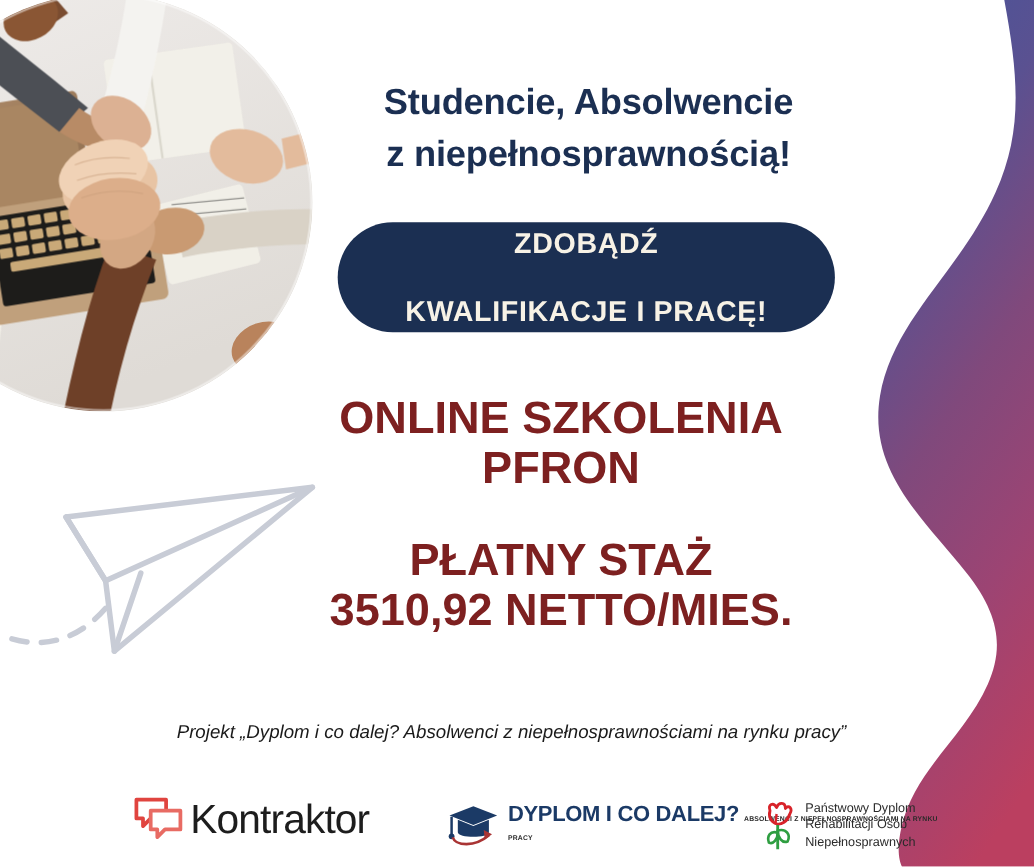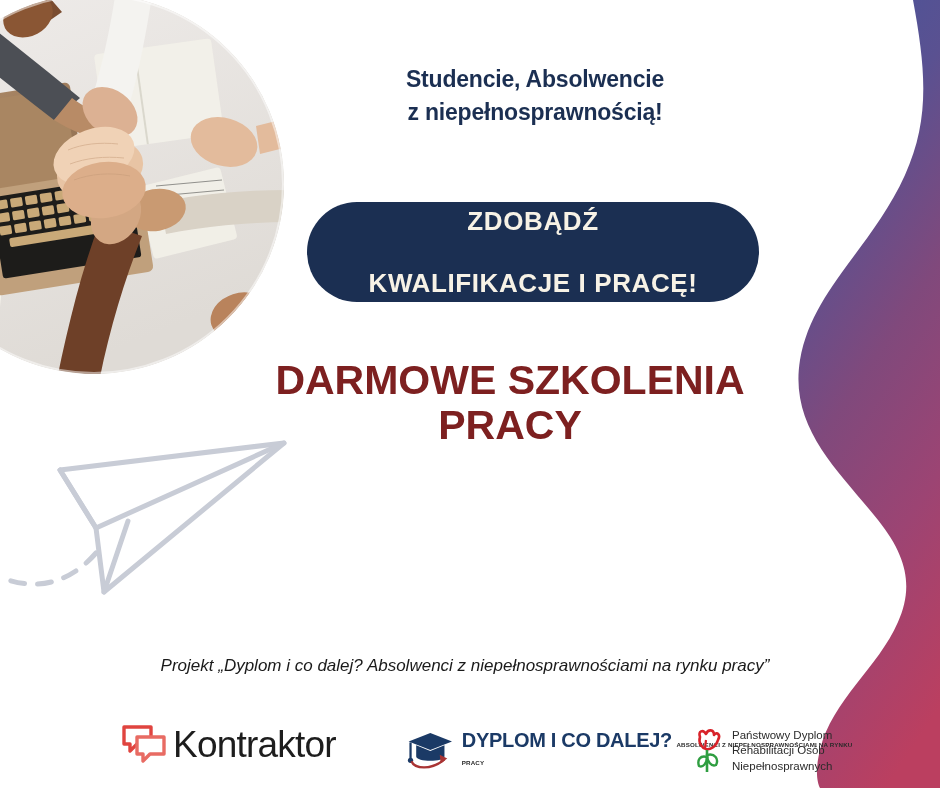--- a/index.html
+++ b/index.html
@@ -48,21 +48,21 @@
 
   
   .headline {
     position: absolute;
     left: 275px;
     top: 48px;
     width: 520px;
     text-align: center;
     color: #1b2f52;
     font-weight: bold;
-    font-size: 23px;
+    font-size: 33px;
     line-height: 1.42;
     letter-spacing: -0.2px;
   }
   .headline .hl-line { display: block; }
 
   
   .cta-button {
     position: absolute;
     left: 307px;
     top: 202px;
@@ -318,24 +318,28 @@
     <span class="hl-line">Studencie, Absolwencie</span>
     <span class="hl-line">z niepełnosprawnością!</span>
   </h1>
 
   <button class="cta-button">
     <span class="cta-line">ZDOBĄDŹ</span>
     <span class="cta-line">KWALIFIKACJE I PRACĘ!</span>
   </button>
 
   <div class="offer offer-training">
-    <span class="o-line">DARMOWE SZKOLENIA</span>
-    <span class="o-line">PRACY</span>
-  </div>
-
+    <span class="o-line">ONLINE SZKOLENIA</span>
+    <span class="o-line">PFRON</span>
+  </div>
+
+  <div class="offer offer-internship">
+    <span class="o-line">PŁATNY STAŻ</span>
+    <span class="o-line">3510,92 NETTO/MIES.</span>
+  </div>
 
   <div class="footer-text">
     <span class="f-line">Projekt „Dyplom i co dalej? Absolwenci z niepełnosprawnościami na rynku pracy”</span>
   </div>
 
   <div class="logo-row">
 
     <div class="logo logo-kontraktor">
       <svg width="46" height="42" viewBox="0 0 46 42">
         <path d="M 3 3 H 30 V 20 H 16 L 9 27 V 20 H 3 Z" fill="none" stroke="#e0443f" stroke-width="3.4" stroke-linejoin="round"></path>

